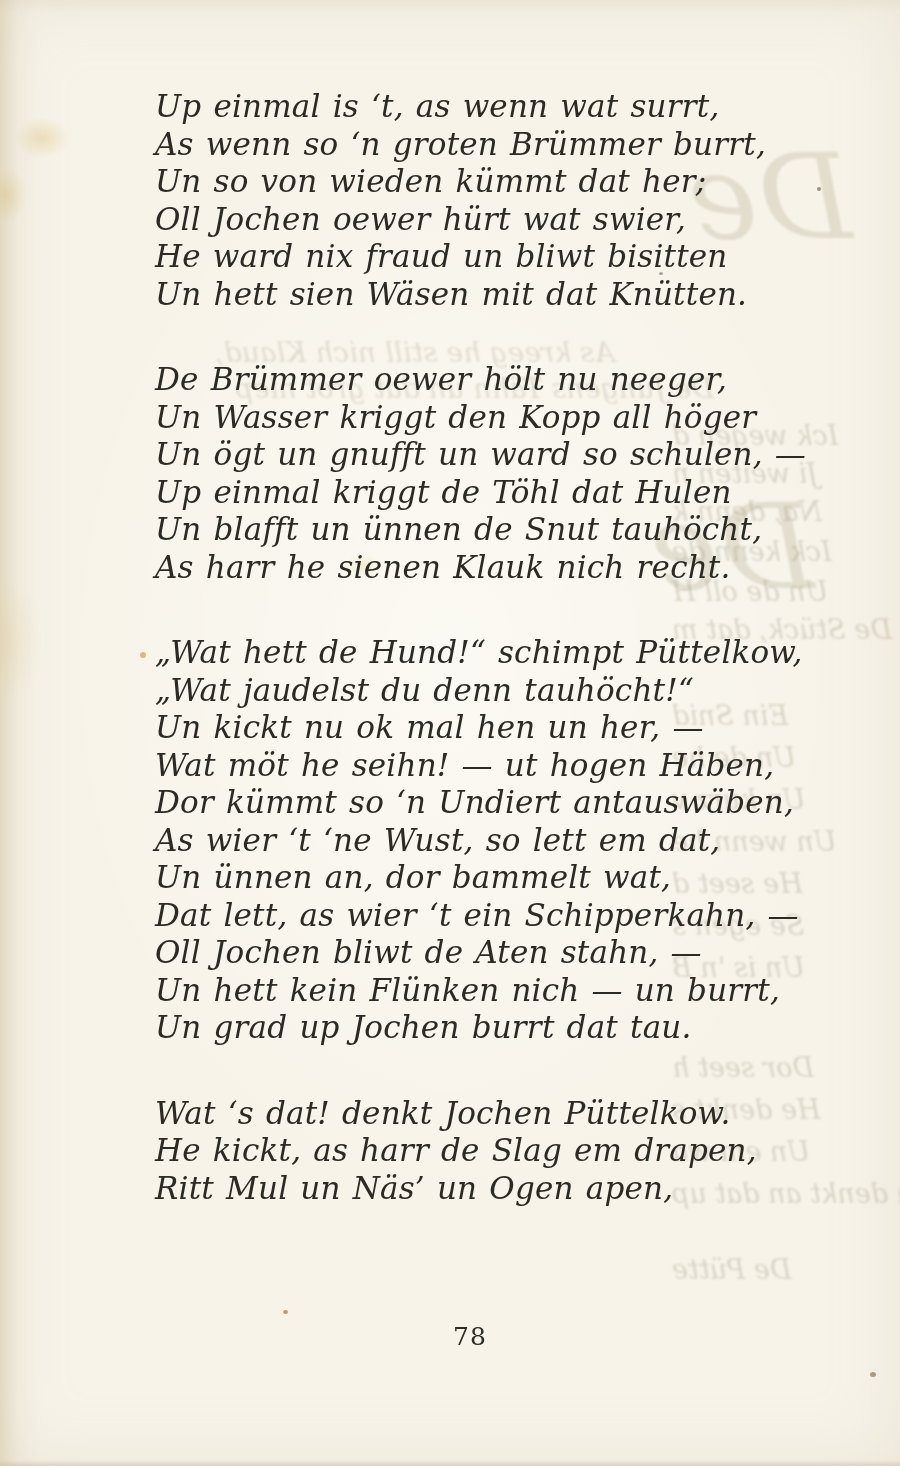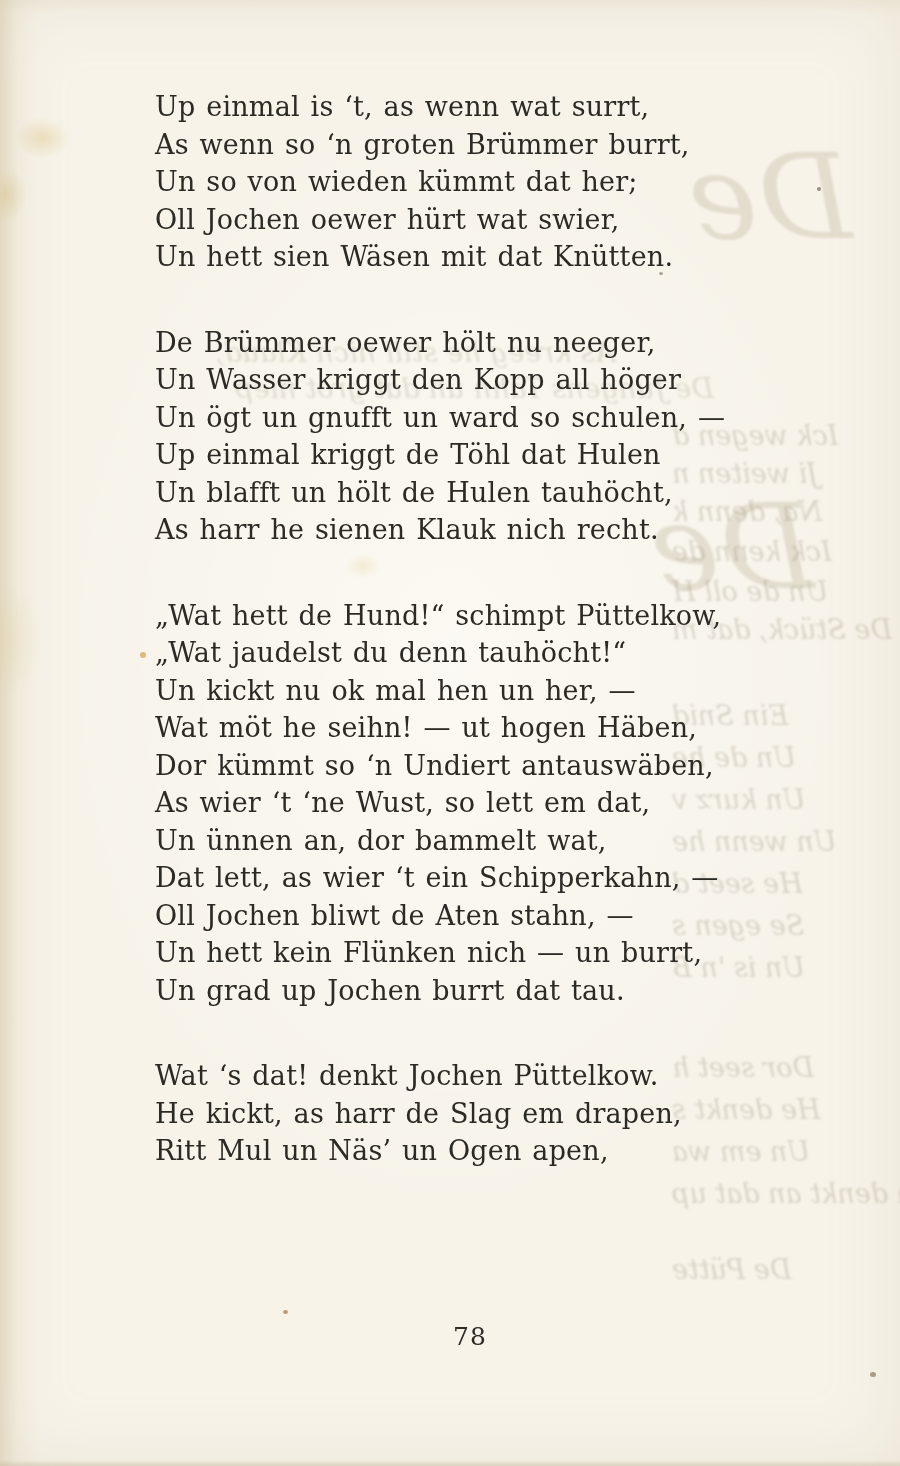--- a/index.html
+++ b/index.html
@@ -23,21 +23,22 @@
       linear-gradient(180deg, rgba(210,198,170,0.18), rgba(210,198,170,0) 14px),
       #f7f3e9;
     box-shadow: inset 0 0 70px rgba(196,182,148,0.22);
     font-family: "DejaVu Serif", "Liberation Serif", serif;
   }
   .poem {
     position: absolute;
     left: 155px;
     top: 88px;
     width: 700px;
-    font-size: 27px;
+    font-style: italic;
+    font-size: 31px;
     line-height: 37.5px;
     color: #2c2a25;
     word-spacing: 2px;
     letter-spacing: 0.2px;
   }
   .stanza { margin: 0 0 48px 0; }
   .poem-line { white-space: nowrap; }
   .page-number {
     position: absolute;
     top: 1322px;
@@ -126,29 +127,30 @@
   <div class="speck speck-4"></div>
   <div class="speck speck-5"></div>
 
   <div class="poem">
 
     <div class="stanza">
       <div class="poem-line">Up einmal is ‘t, as wenn wat surrt,</div>
       <div class="poem-line">As wenn so ‘n groten Brümmer burrt,</div>
       <div class="poem-line">Un so von wieden kümmt dat her;</div>
       <div class="poem-line">Oll Jochen oewer hürt wat swier,</div>
+      <div class="poem-line">He ward nix fraud un bliwt bisitten</div>
       <div class="poem-line">Un hett sien Wäsen mit dat Knütten.</div>
     </div>
 
     <div class="stanza">
       <div class="poem-line">De Brümmer oewer hölt nu neeger,</div>
       <div class="poem-line">Un Wasser kriggt den Kopp all höger</div>
       <div class="poem-line">Un ögt un gnufft un ward so schulen, —</div>
       <div class="poem-line">Up einmal kriggt de Töhl dat Hulen</div>
-      <div class="poem-line">Un blafft un hölt de Hulen tauhöcht,</div>
+      <div class="poem-line">Un blafft un ünnen de Snut tauhöcht,</div>
       <div class="poem-line">As harr he sienen Klauk nich recht.</div>
     </div>
 
     <div class="stanza">
       <div class="poem-line">„Wat hett de Hund!“ schimpt Püttelkow,</div>
       <div class="poem-line">„Wat jaudelst du denn tauhöcht!“</div>
       <div class="poem-line">Un kickt nu ok mal hen un her, —</div>
       <div class="poem-line">Wat möt he seihn! — ut hogen Häben,</div>
       <div class="poem-line">Dor kümmt so ‘n Undiert antauswäben,</div>
       <div class="poem-line">As wier ‘t ‘ne Wust, so lett em dat,</div>

